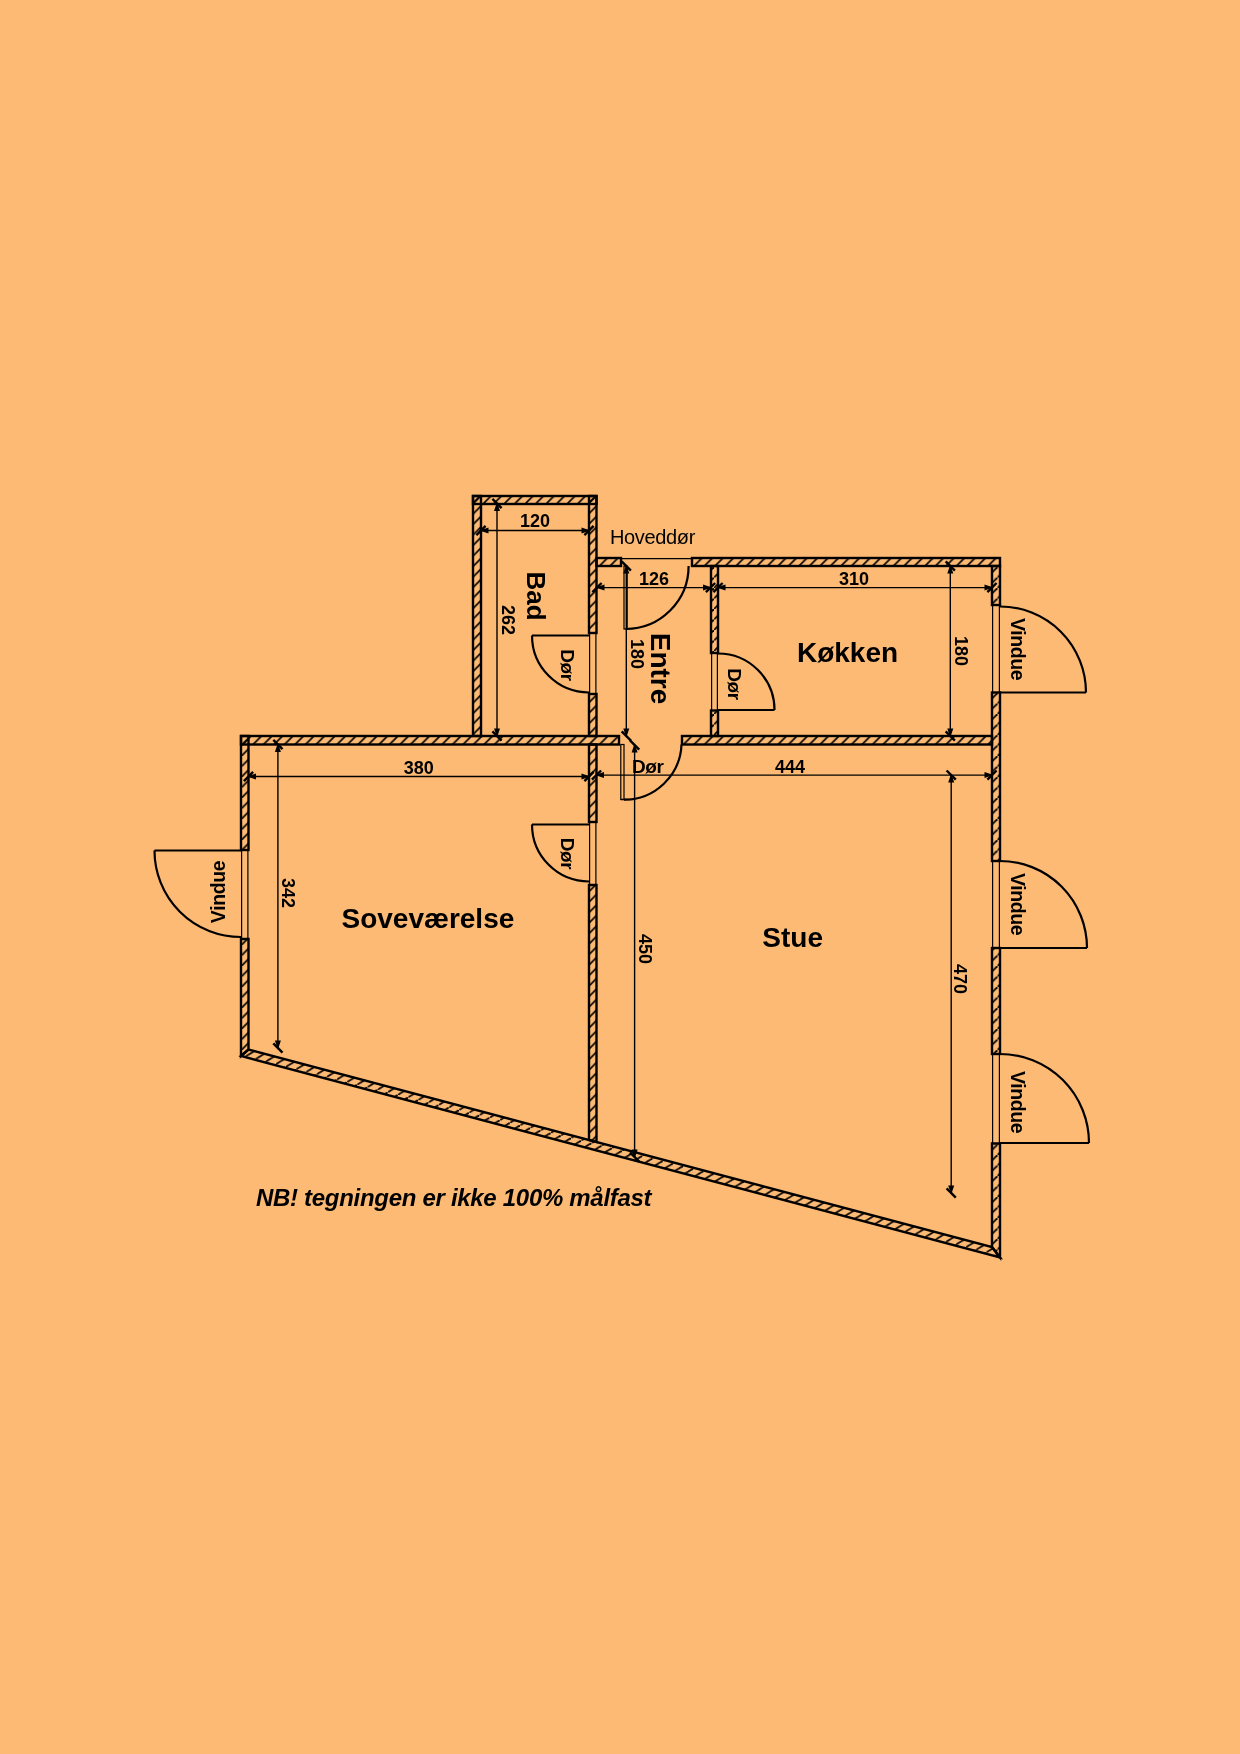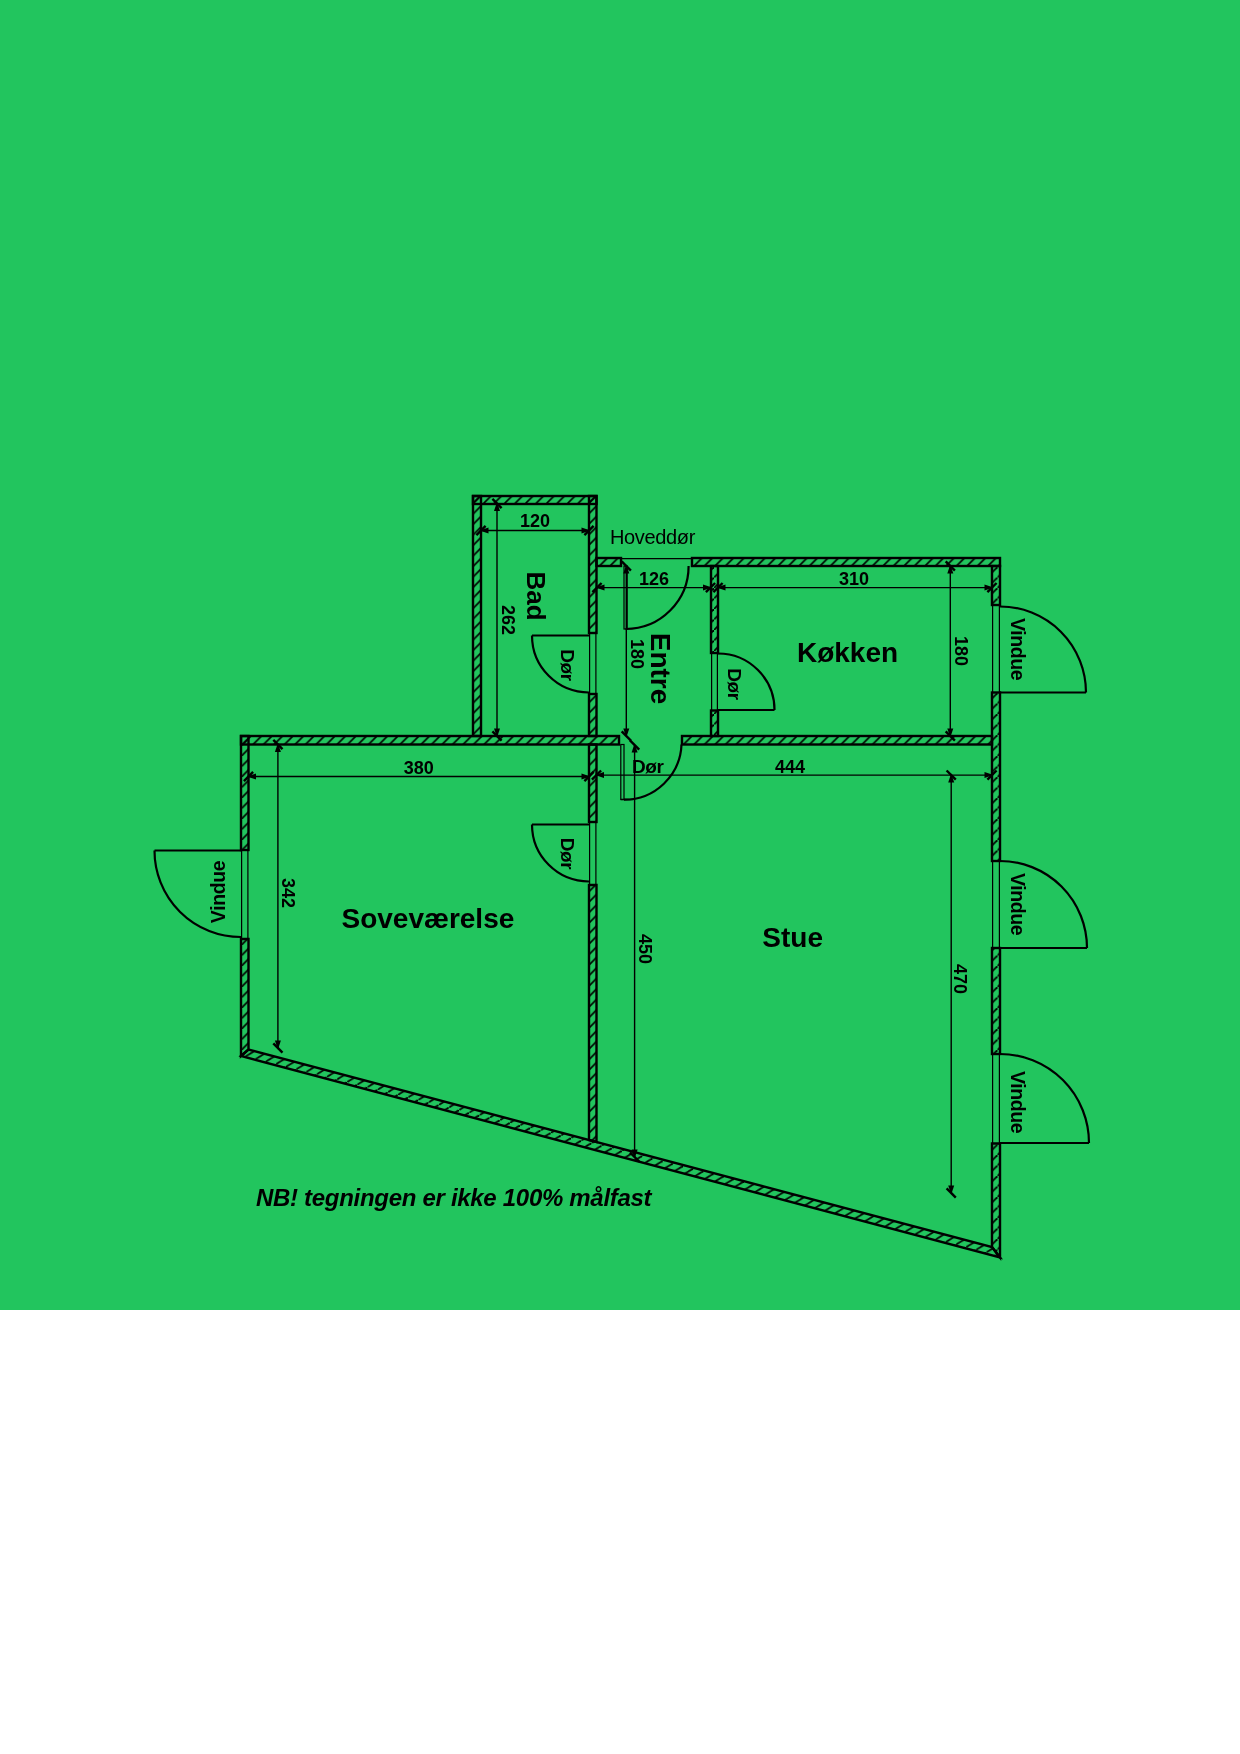--- a/index.html
+++ b/index.html
@@ -1,16 +1,16 @@
 <!DOCTYPE html>
 <html><head>
 <meta charset="utf-8">
 <style>
   html,body{margin:0;padding:0;background:#ffffff;}
-  .page{position:relative;width:1240px;height:1310px;background:#22c55e;overflow:hidden;}
+  .page{position:relative;width:1240px;height:1754px;background:#fdba74;overflow:hidden;}
   svg{position:absolute;left:0;top:0;}
   text{font-family:"Liberation Sans",sans-serif;fill:#000;}
 </style>
 </head>
 <body>
 <div class="page">
 <svg width="1240" height="1754" viewBox="0 0 1240 1754">
 <defs>
   <pattern id="hatch" patternUnits="userSpaceOnUse" width="10.5" height="10.5">
     <path d="M -3,13.5 L 13.5,-3" stroke="#000" stroke-width="1.75" fill="none"></path>

